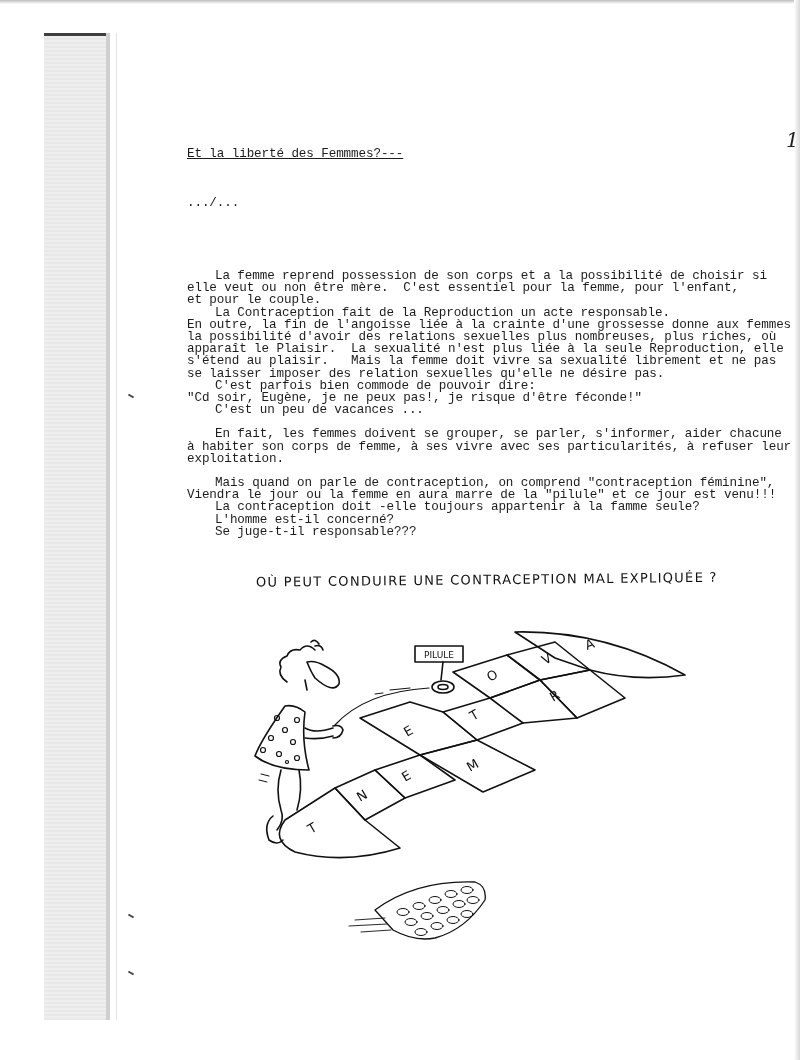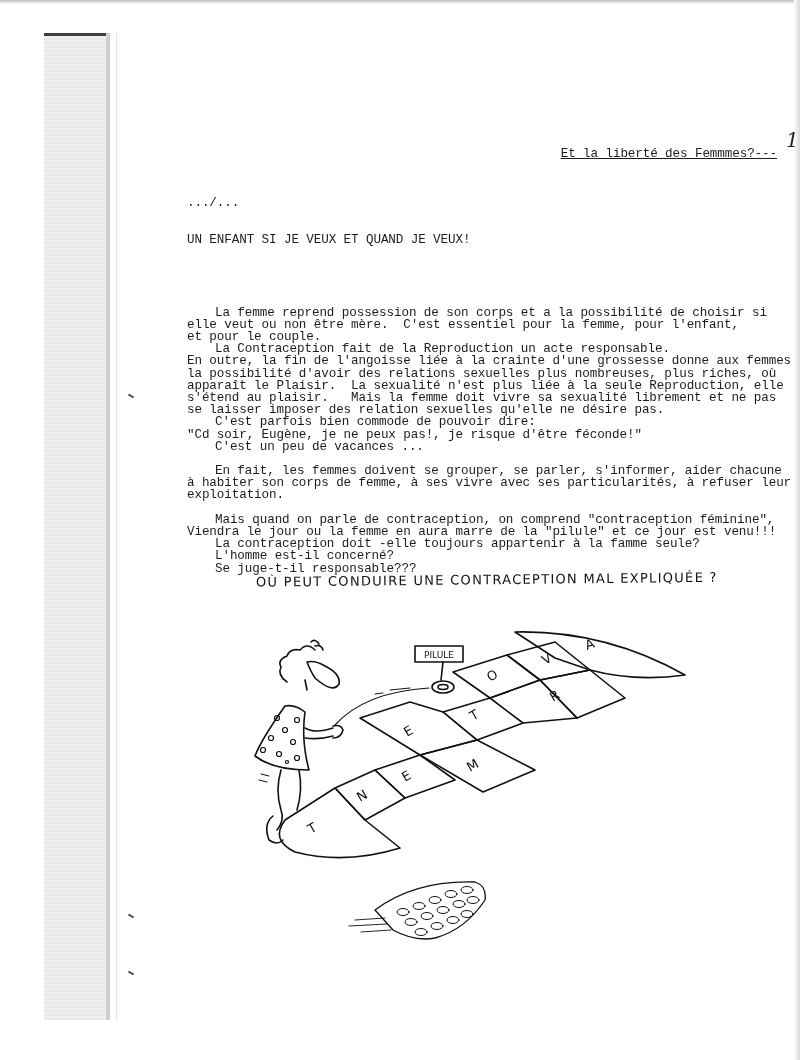--- a/index.html
+++ b/index.html
@@ -38,21 +38,21 @@
   }
   .page-number {
     position: absolute; left: 786px; top: 128px;
     font-family: "DejaVu Serif", serif; font-style: italic; font-size: 20px; color: #222;
   }
   .typed {
     position: absolute; left: 187px; top: 124px; width: 590px;
     font-size: 12.6px; line-height: 12.2px; letter-spacing: -0.1px;
     white-space: pre; color: #1c1c1c;
   }
-  .typed .title { text-decoration: underline; display: block; margin-bottom: 12px; text-align: right; }
+  .typed .title { text-decoration: underline; display: block; margin-bottom: 12px; }
   .typed .line { display: block; }
   .typed .indent { padding-left: 28px; }
   .typed .gap { display: block; height: 12px; }
   .caption {
     position: absolute; left: 256px; top: 572px; width: 500px;
     font-family: "DejaVu Sans", sans-serif; font-size: 13px; letter-spacing: 1.3px;
     color: #111; transform: rotate(-0.6deg); white-space: nowrap;
   }
   .drawing { position: absolute; left: 215px; top: 620px; }
 </style>
@@ -67,21 +67,20 @@
 
 <div class="margin-tick" style="left:128px; top:395px;"></div>
 <div class="margin-tick" style="left:128px; top:915px;"></div>
 <div class="margin-tick" style="left:128px; top:972px;"></div>
 
 <div class="page-number">1</div>
 
 <div class="typed">
   <span class="title">Et la liberté des Femmmes?---</span>
   <span class="line">.../...</span>
-  <span class="line">UN ENFANT SI JE VEUX ET QUAND JE VEUX!</span>
   <span class="gap"></span>
   <div id="paragraphs"><span class="line indent">La femme reprend possession de son corps et a la possibilité de choisir si</span><span class="line">elle veut ou non être mère.  C'est essentiel pour la femme, pour l'enfant,</span><span class="line">et pour le couple.</span><span class="line indent">La Contraception fait de la Reproduction un acte responsable.</span><span class="line">En outre, la fin de l'angoisse liée à la crainte d'une grossesse donne aux femmes</span><span class="line">la possibilité d'avoir des relations sexuelles plus nombreuses, plus riches, où</span><span class="line">apparaît le Plaisir.  La sexualité n'est plus liée à la seule Reproduction, elle</span><span class="line">s'étend au plaisir.   Mais la femme doit vivre sa sexualité librement et ne pas</span><span class="line">se laisser imposer des relation sexuelles qu'elle ne désire pas.</span><span class="line indent">C'est parfois bien commode de pouvoir dire:</span><span class="line">"Cd soir, Eugène, je ne peux pas!, je risque d'être féconde!"</span><span class="line indent">C'est un peu de vacances ...</span><span class="gap"></span><span class="line indent">En fait, les femmes doivent se grouper, se parler, s'informer, aider chacune</span><span class="line">à habiter son corps de femme, à ses vivre avec ses particularités, à refuser leur</span><span class="line">exploitation.</span><span class="gap"></span><span class="line indent">Mais quand on parle de contraception, on comprend "contraception féminine",</span><span class="line">Viendra le jour ou la femme en aura marre de la "pilule" et ce jour est venu!!!</span><span class="line indent">La contraception doit -elle toujours appartenir à la famme seule?</span><span class="line indent">L'homme est-il concerné?</span><span class="line indent">Se juge-t-il responsable???</span></div>
 </div>
 
 <div class="caption">OÙ PEUT CONDUIRE UNE CONTRACEPTION MAL EXPLIQUÉE ?</div>
 
 <svg class="drawing" width="520" height="320" viewBox="0 0 520 320" fill="none" stroke="#111" stroke-width="1.6" stroke-linecap="round" stroke-linejoin="round">
 
   <path d="M300 12 Q390 10 470 55 Q420 62 375 50 L340 38 Z"></path>
 

